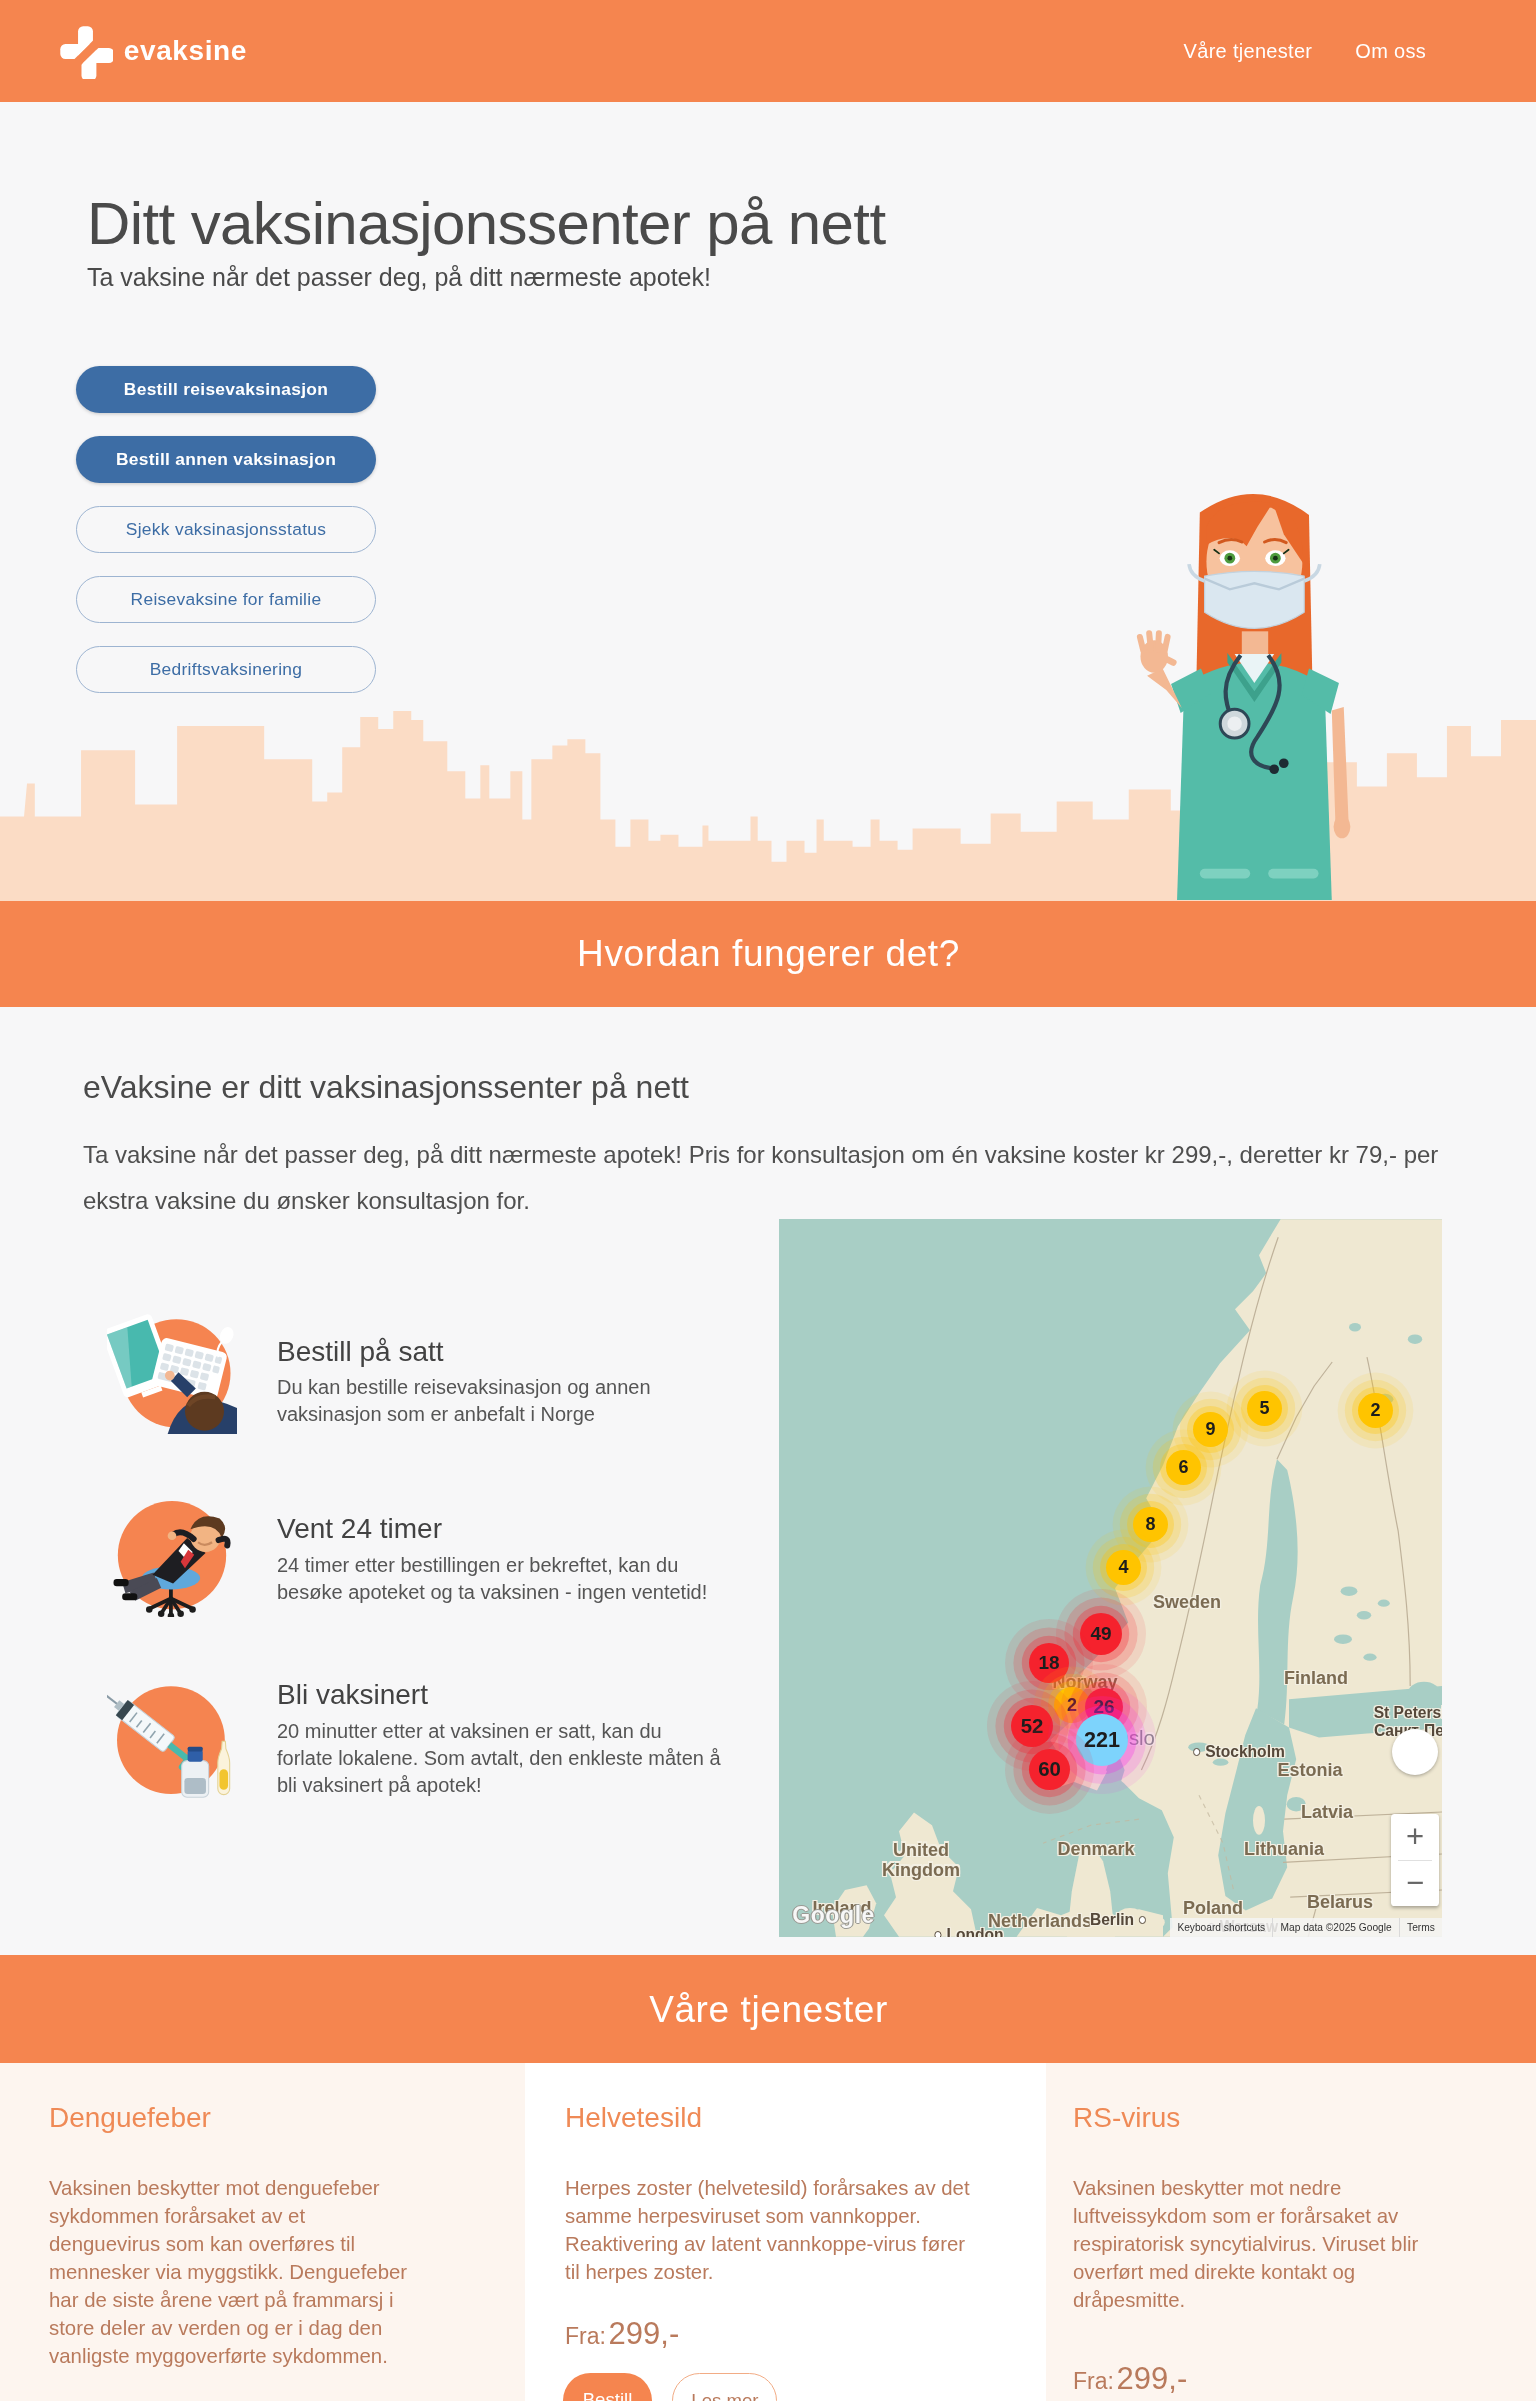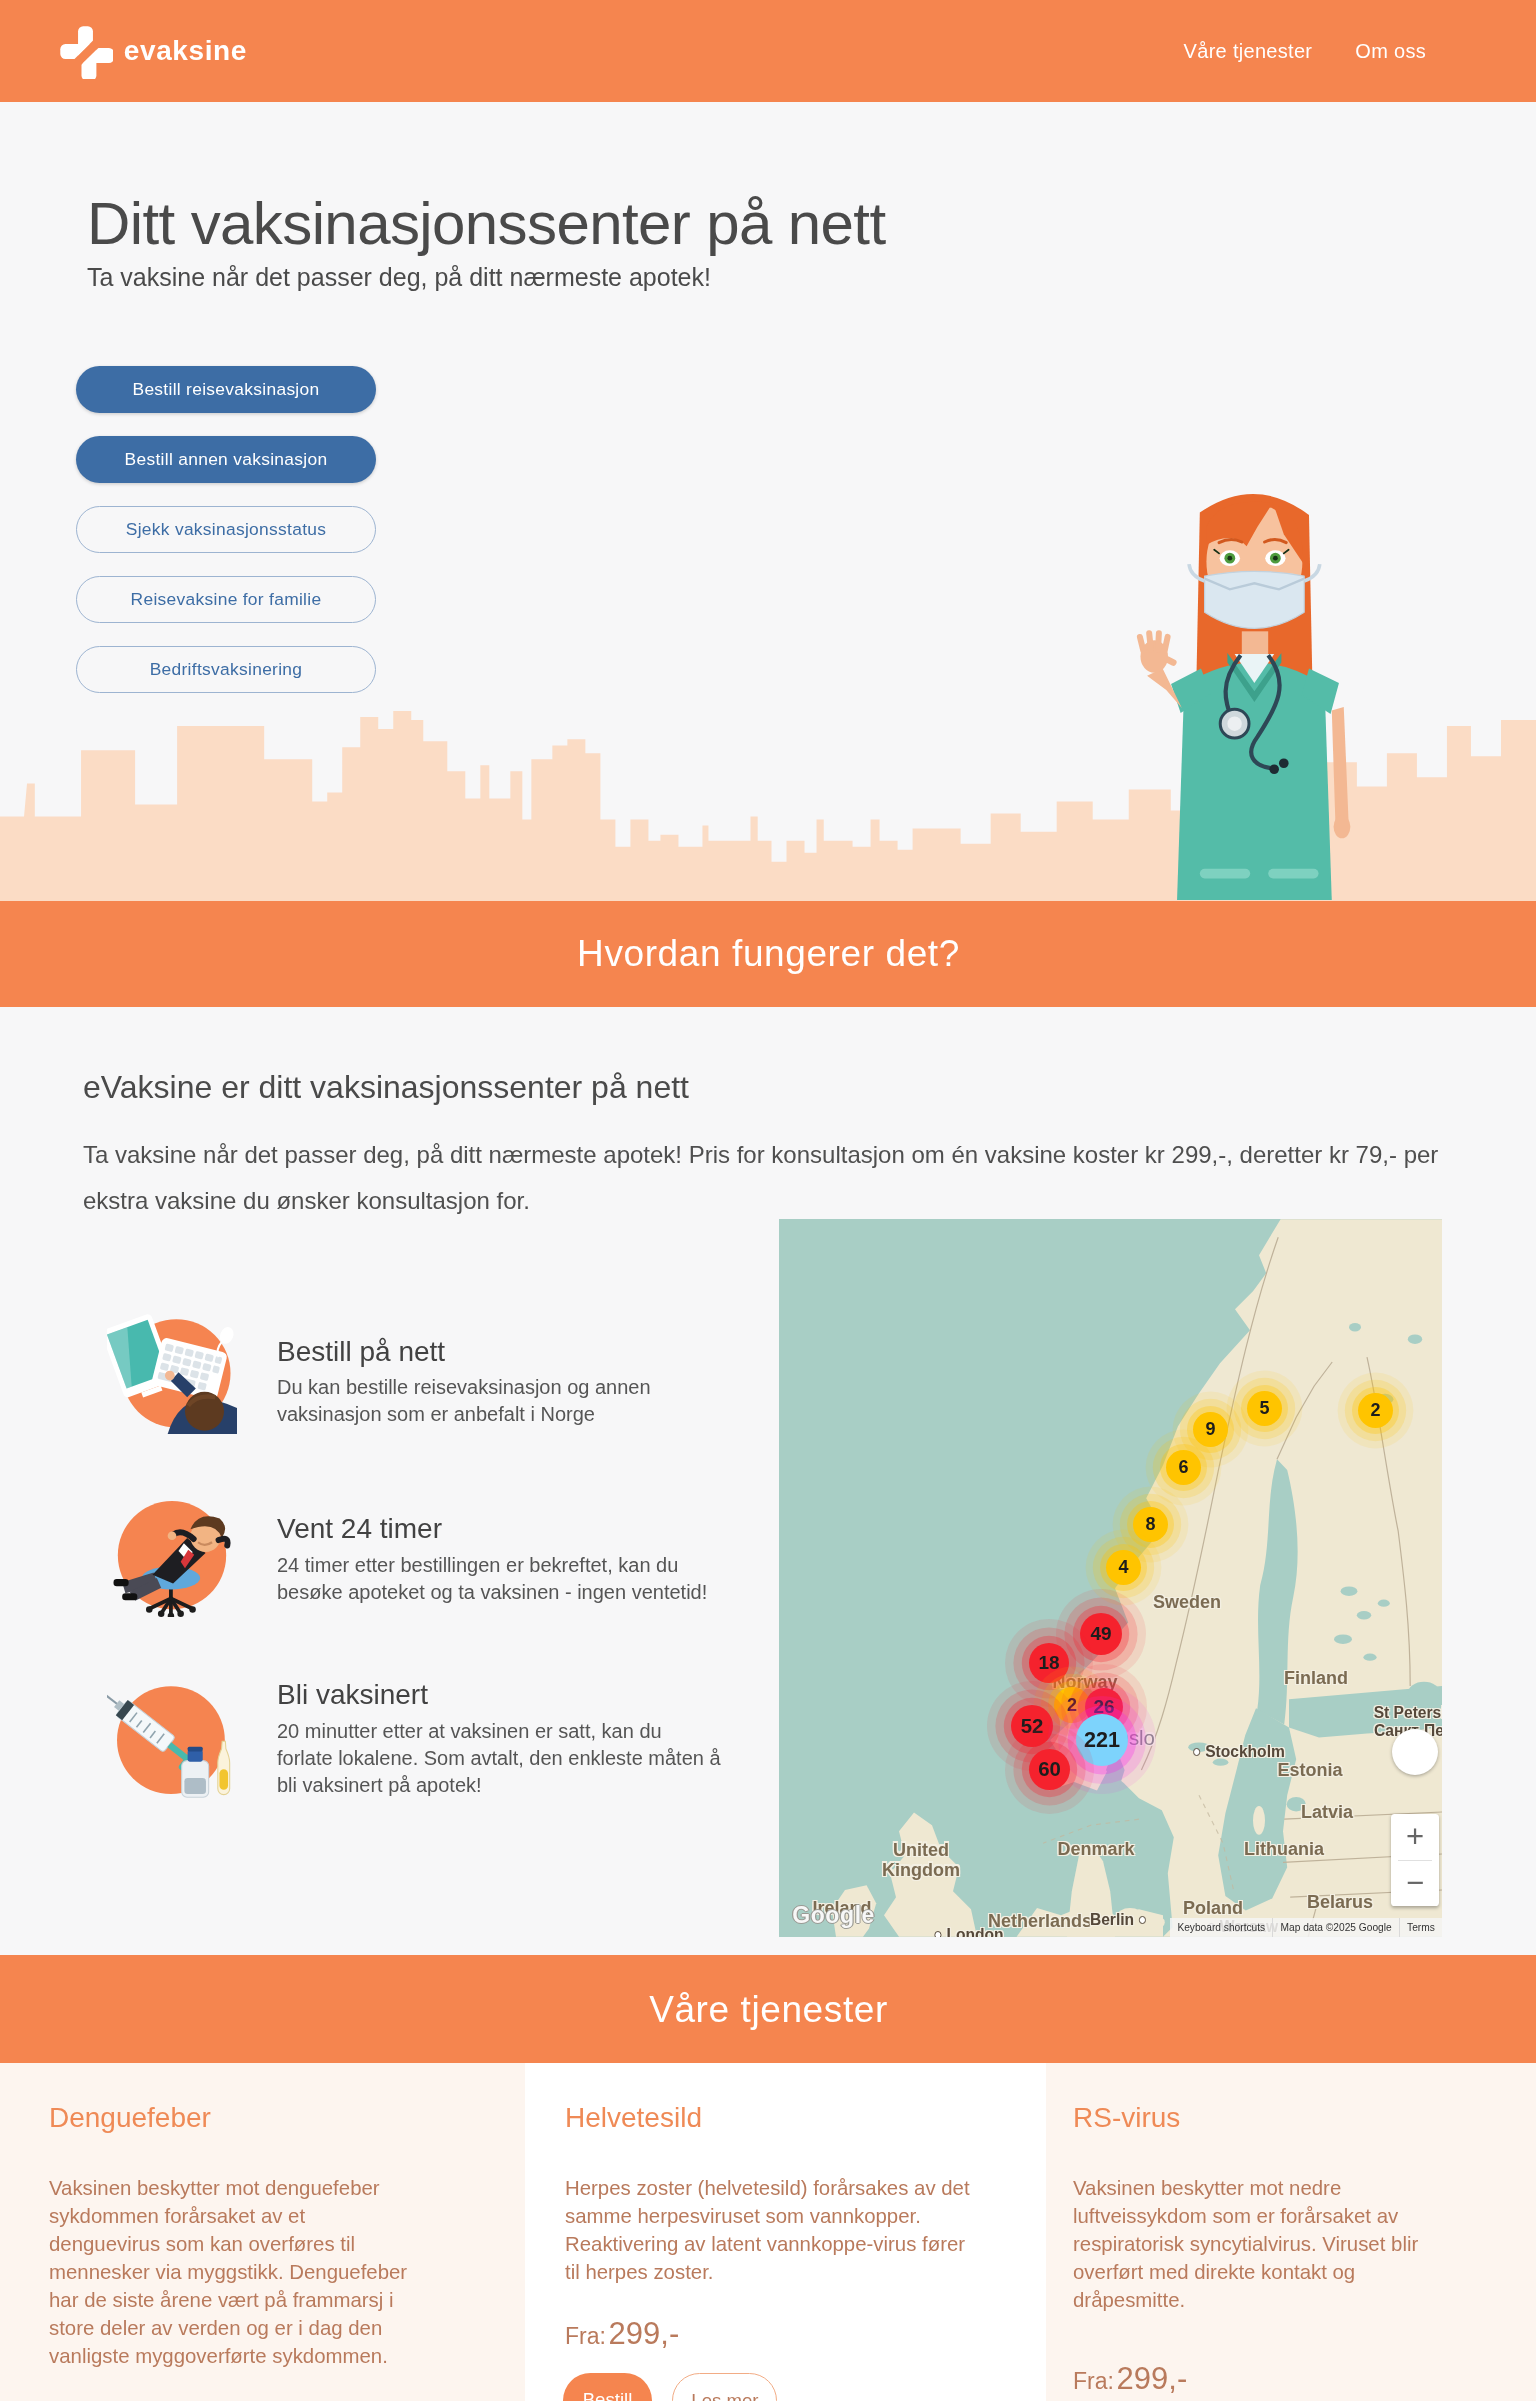--- a/index.html
+++ b/index.html
@@ -13,21 +13,21 @@
   .logo-text{color:#fff;font-size:28px;font-weight:600;letter-spacing:0.6px;}
   .nav{display:flex;gap:43px;}
   .nav a{color:#fff;font-size:20px;font-weight:300;letter-spacing:0.3px;text-decoration:none;cursor:pointer;}
 
   
   .hero-title{position:absolute;left:87px;top:149px;font-size:60px;font-weight:300;color:#4a4a4a;letter-spacing:-0.6px;}
   .hero-sub{position:absolute;left:87px;top:263px;font-size:25px;font-weight:300;color:#4a4a4a;}
   .hero-buttons{position:absolute;left:76px;top:366px;display:flex;flex-direction:column;gap:23px;}
   .btn{width:300px;height:47px;border-radius:24px;display:flex;align-items:center;justify-content:center;
     font-size:17.4px;letter-spacing:0.3px;cursor:pointer;box-sizing:border-box;}
-  .btn.solid{background:#3D6DA5;color:#fff;border:none;box-shadow:0 1.2px 3.6px rgba(0,0,0,.18);}
+  .btn.solid{background:#3D6DA5;color:#fff;border:none;box-shadow:0 1.2px 3.6px rgba(0,0,0,.18);font-weight:bold;}
   .btn.outline{background:transparent;color:#3D6DA5;border:1.2px solid #9DB4D1;}
 
   .skyline{position:absolute;left:0;top:708px;width:1537px;height:193px;}
   .nurse{position:absolute;left:1129px;top:485px;width:252px;height:415px;}
 
   
   .band{position:absolute;left:0;width:1537px;background:#F5854F;display:flex;align-items:center;justify-content:center;}
   .band-title{color:#fff;font-size:37px;font-weight:300;letter-spacing:0.6px;}
 
   
@@ -222,21 +222,21 @@
       </g>
     </g>
     <ellipse cx="221" cy="58" rx="12" ry="16" fill="#fff" transform="rotate(22 221 58)"></ellipse>
     <path d="M212,70 Q200,84 206,98" stroke="#fff" stroke-width="4" fill="none"></path>
     <path d="M112,240 Q140,146 240,192 L240,240 Z" fill="#274069"></path>
     <path d="M148,172 L118,142 L132,126 L164,156 Z" fill="#274069"></path>
     <circle cx="116" cy="132" r="9" fill="#F3B893"></circle>
     <circle cx="180" cy="198" r="36" fill="#5D3A20"></circle>
     <path d="M150,188 Q166,166 200,172" stroke="#6E4526" stroke-width="8" fill="none"></path>
   </svg>
-  <div class="step-title" style="left:277px;top:1336px;">Bestill på nett</div>
+  <div class="step-title" style="left:277px;top:1336px;">Bestill på satt</div>
   <div class="step-body" style="left:277px;top:1374px;">Du kan bestille reisevaksinasjon og annen vaksinasjon som er anbefalt i Norge</div>
 
   <svg class="step-icon" style="left:107px;top:1487px;" viewBox="0 0 240 240">
     <circle cx="120" cy="126" r="100" fill="#F58450"></circle>
     <g stroke="#1D1D1D" stroke-width="7" stroke-linecap="round">
       <line x1="118" y1="178" x2="118" y2="206"></line>
       <line x1="118" y1="206" x2="80" y2="224"></line>
         <line x1="118" y1="206" x2="101" y2="232"></line>
       <line x1="118" y1="206" x2="118" y2="236"></line>
         <line x1="118" y1="206" x2="135" y2="232"></line>

